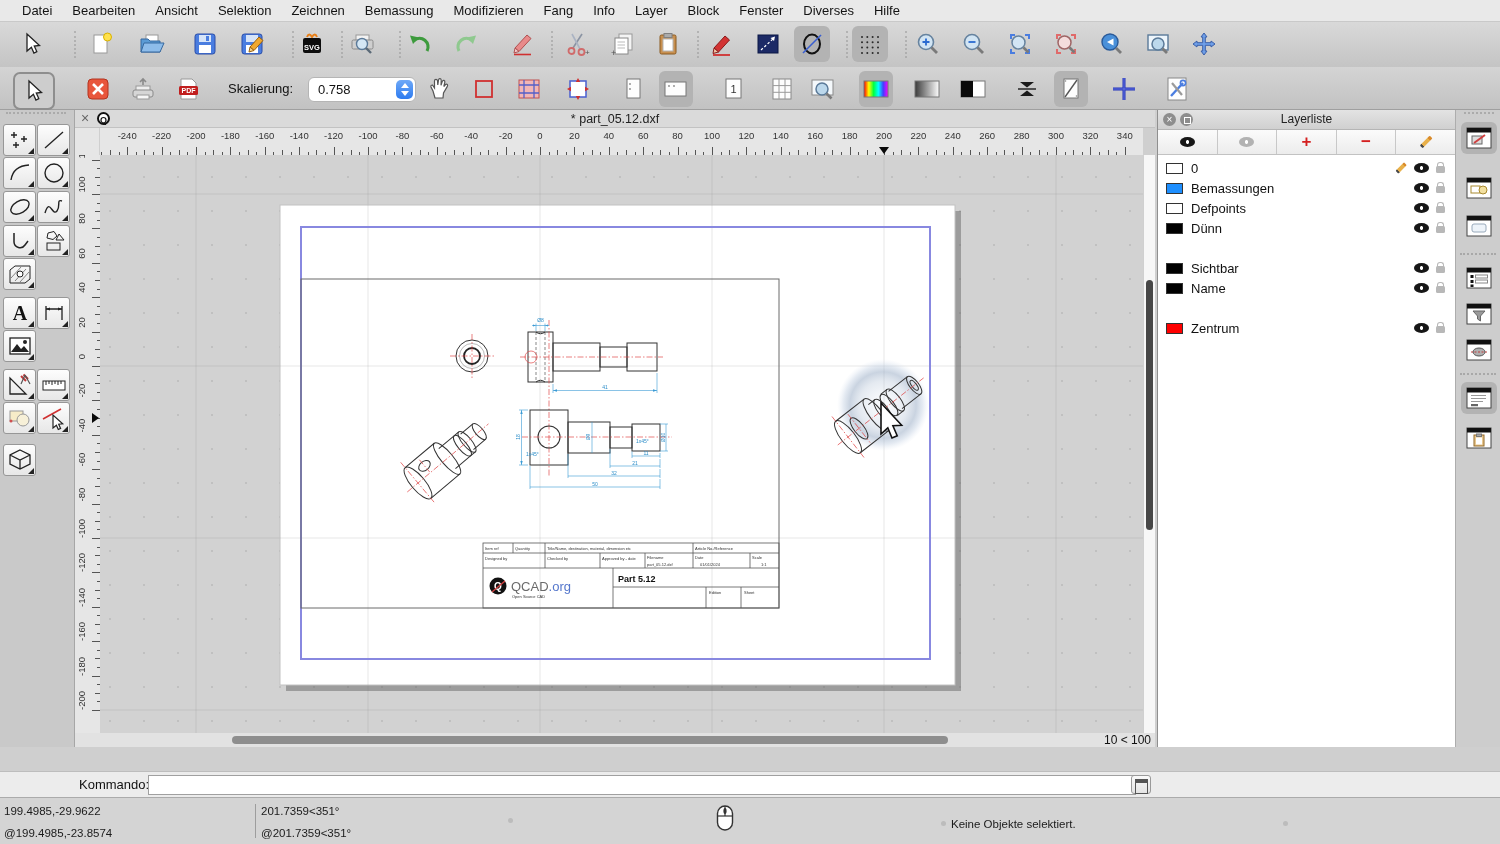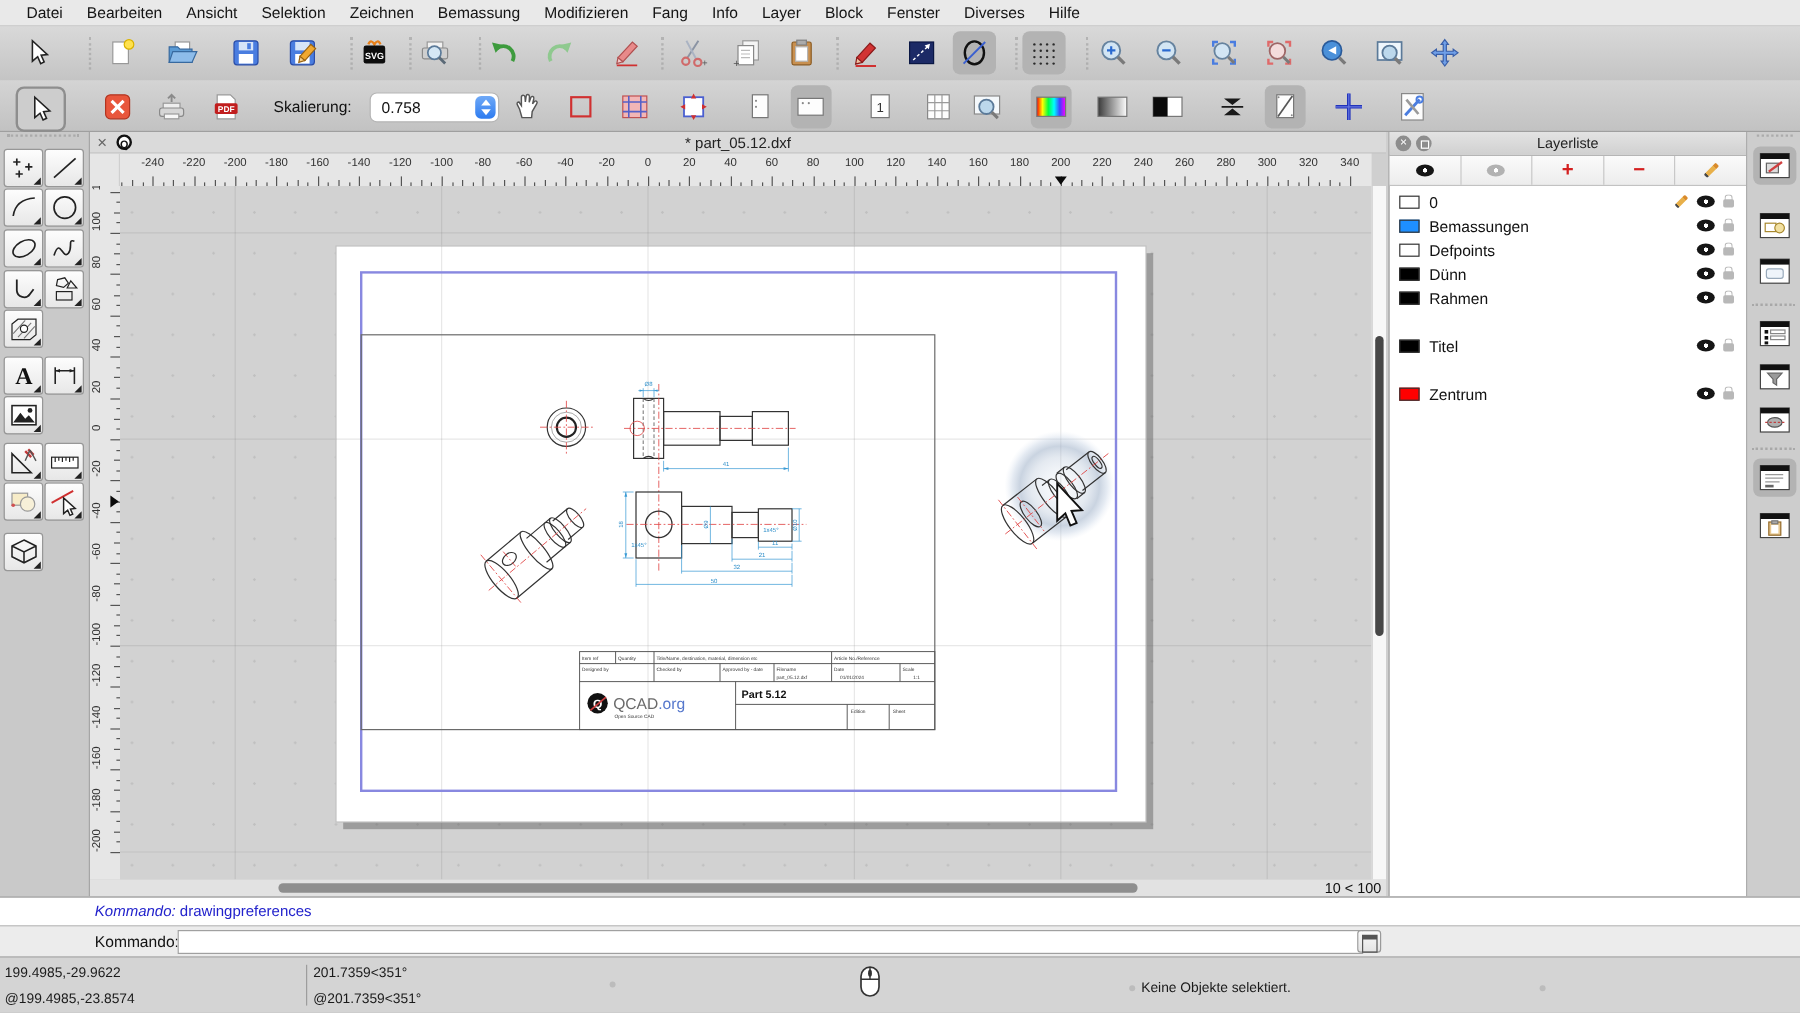--- a/index.html
+++ b/index.html
@@ -1011,31 +1011,31 @@
         </span>
     </div>
     <div class="lrow" style="top:108px">
       <span class="swatch" style="background: rgb(0, 0, 0);"></span>
       <span class="lname">Dünn</span>
       <span class="licons">
           <span class="eye"></span>
           <span class="lock"></span>
         </span>
     </div>
-    <div class="lrow" style="top:128px">
+    <div class="lrow" style="top:148px">
       <span class="swatch" style="background: rgb(0, 0, 0);"></span>
-      <span class="lname">Rahmen</span>
+      <span class="lname">Sichtbar</span>
       <span class="licons">
           <span class="eye"></span>
           <span class="lock"></span>
         </span>
     </div>
     <div class="lrow" style="top:168px">
       <span class="swatch" style="background: rgb(0, 0, 0);"></span>
-      <span class="lname">Titel</span>
+      <span class="lname">Name</span>
       <span class="licons">
           <span class="eye"></span>
           <span class="lock"></span>
         </span>
     </div>
     <div class="lrow" style="top:208px">
       <span class="swatch" style="background: rgb(255, 0, 0);"></span>
       <span class="lname">Zentrum</span>
       <span class="licons">
           <span class="eye"></span>
@@ -1111,21 +1111,20 @@
       <svg width="26" height="22">
           <rect x="1" y="1" width="24" height="20" fill="#fff" stroke="#444"></rect>
           <rect x="1" y="1" width="24" height="4.5" fill="#111"></rect>
           <rect x="8" y="8" width="10" height="11" fill="#e8c890" stroke="#946a28"></rect>
           <rect x="10.5" y="7" width="5" height="2.5" fill="#aaa" stroke="#777"></rect>
           <rect x="10" y="10.5" width="6" height="7" fill="#fff"></rect>
         </svg>
     </div>
   </div>
 
-  <div id="cmd-history"><i>Kommando:</i>&nbsp;<span>drawingpreferences</span></div>
   <div id="cmd-row">
     <span id="cmd-label">Kommando:</span>
     <input id="cmd-input" type="text" value="" style="">
     <div id="cmd-toggle"></div>
   </div>
 
   <div id="statusbar">
     <span class="st" style="left:4px;top:7px">199.4985,-29.9622</span>
     <span class="st" style="left:4px;top:29px">@199.4985,-23.8574</span>
     <span id="st-div"></span>

